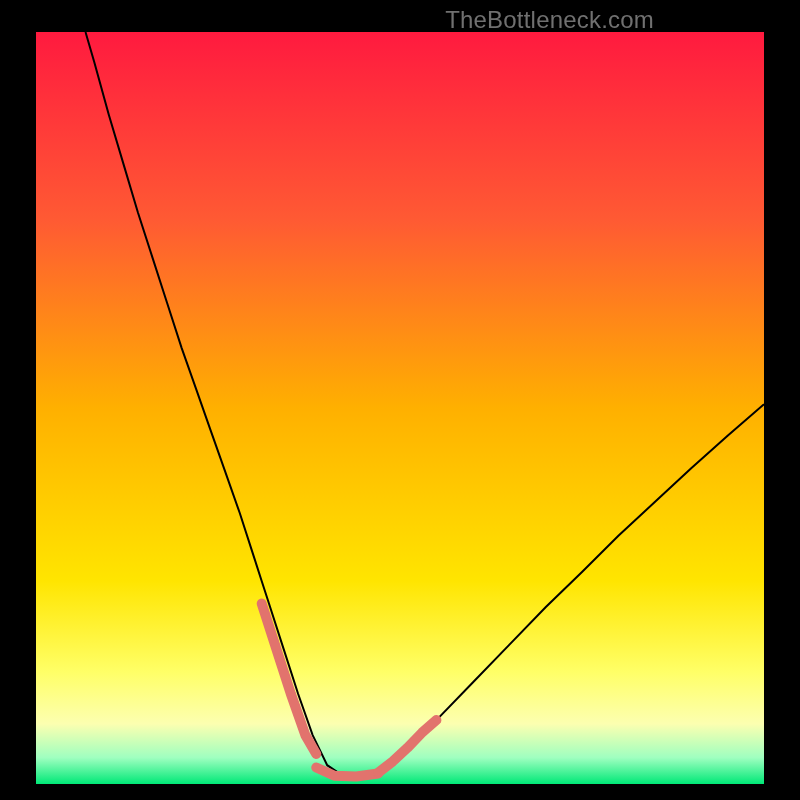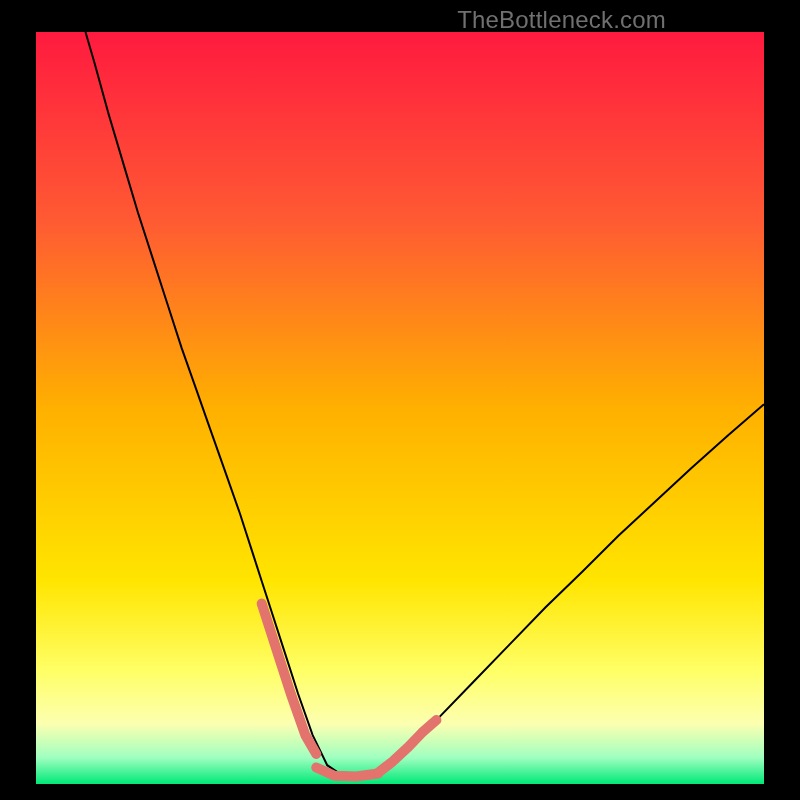--- a/index.html
+++ b/index.html
@@ -9,21 +9,20 @@
     height: 800px;
     background: #000;
     overflow: hidden;
     font-family: Arial, Helvetica, sans-serif;
   }
   .stage {
     position: relative;
     width: 664px;
     height: 800px;
     background: #000;
-    padding-left: 12px;
   }
   .watermark {
     position: absolute;
     top: 6px;
     right: 10px;
     color: #707070;
     font-size: 24px;
     font-weight: 400;
     letter-spacing: 0.2px;
     z-index: 50;

